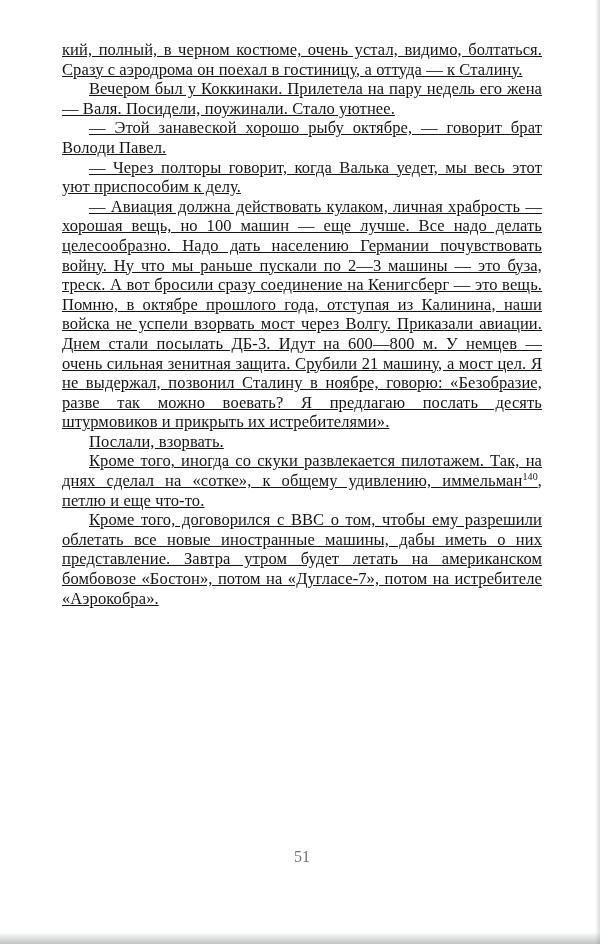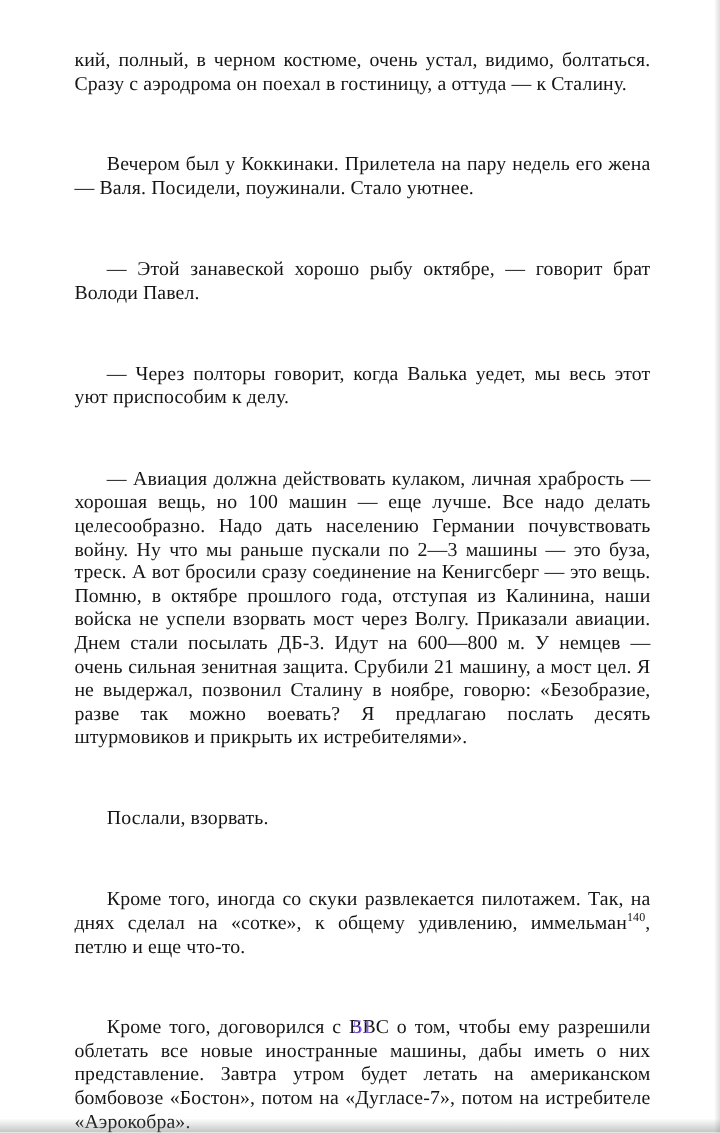--- a/index.html
+++ b/index.html
@@ -22,38 +22,38 @@
     top: 40px;
     left: 62px;
     width: 480px;
     font-size: 16.5px;
     line-height: 19.6px;
     text-align: justify;
     letter-spacing: 0.1px;
   }
   .para {
     margin: 0;
+    text-decoration: underline;
   }
   .para.indent {
     text-indent: 27px;
-    margin-top: 48px;
   }
   .para sup {
     font-size: 10px;
     line-height: 0;
     vertical-align: super;
   }
   .page-number {
     position: absolute;
     left: 62px;
     width: 480px;
     bottom: 78px;
     text-align: center;
     font-size: 16px;
-    color: #8b5cf6;
+    color: #737373;
   }
   .scan-edge-bottom {
     position: absolute;
     left: 0;
     right: 0;
     bottom: 0;
     height: 12px;
     background: linear-gradient(to bottom, rgba(120,125,125,0) 0%, rgba(120,125,125,0.45) 100%);
     pointer-events: none;
   }

